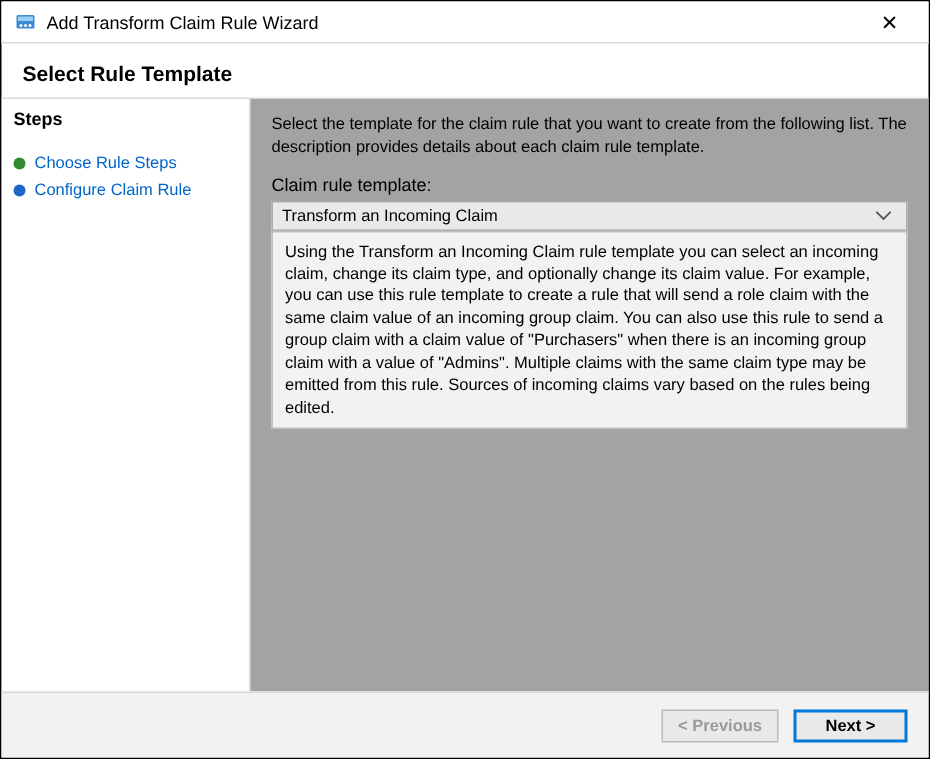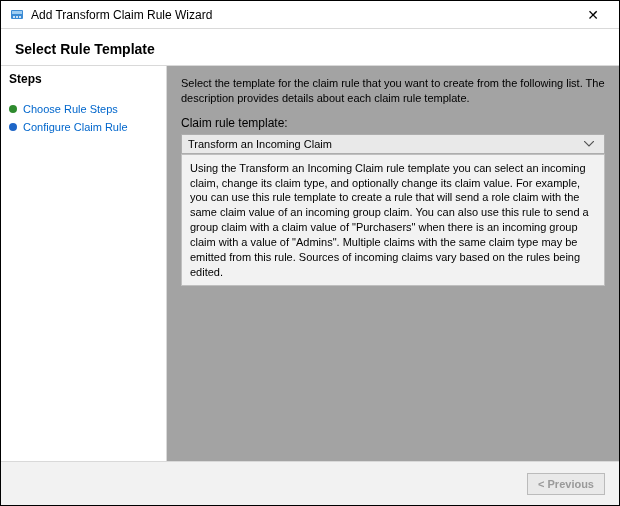--- a/index.html
+++ b/index.html
@@ -220,15 +220,16 @@
         </span>
       </div>
 
       <div class="desc-box">Using the Transform an Incoming Claim rule template you can select an incoming claim, change its claim type, and optionally change its claim value.  For example, you can use this rule template to create a rule that will send a role claim with the same claim value of an incoming group claim.  You can also use this rule to send a group claim with a claim value of "Purchasers" when there is an incoming group claim with a value of "Admins".  Multiple claims with the same claim type may be emitted from this rule.  Sources of incoming claims vary based on the rules being edited.</div>
     </div>
 
   </div>
 
   <div class="footer">
     <div class="btn disabled">&lt; Previous</div>
+    <div class="btn primary">Next &gt;</div>
   </div>
 
 </div>
 
 </body></html>

